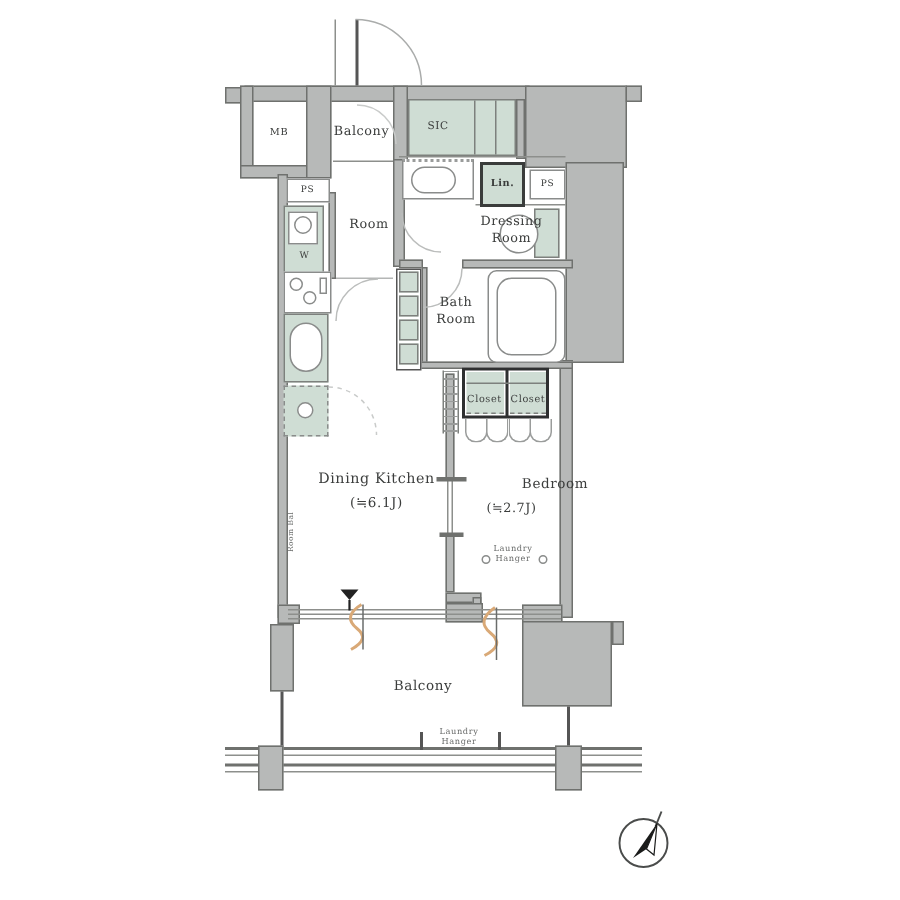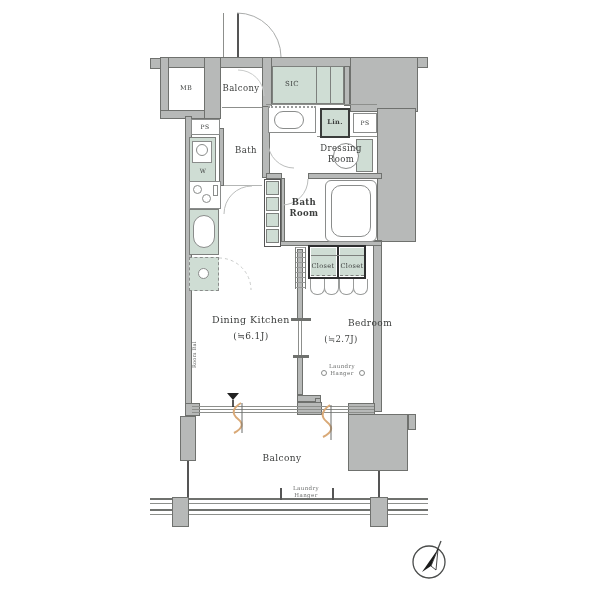--- a/index.html
+++ b/index.html
@@ -162,23 +162,23 @@
     <path d="M330,405 q-13,9 -3,17 q10,8 -4,15" fill="none" stroke="#d9a977" stroke-width="2"></path>
     <line x1="331" y1="405" x2="331" y2="440" stroke="#6a6c6b" stroke-width="1"></line>
 
     <circle cx="429" cy="562" r="16" fill="#fff" stroke="#4a4c4b" stroke-width="1.3"></circle>
     <line x1="437" y1="551" x2="441" y2="541" stroke="#4a4c4b" stroke-width="1.3"></line>
     <polygon points="438,549 422,572 431,566" fill="#1a1b1a"></polygon>
     <polygon points="438,549 431,566 436,570" fill="#fff" stroke="#1a1b1a" stroke-width="0.8"></polygon>
   </svg>
 
   <div class="lbl" style="left:241px;top:83px;font-size:8.5px;">Balcony</div>
-  <div class="lbl" style="left:246px;top:145px;font-size:8.5px;">Bath</div>
+  <div class="lbl" style="left:246px;top:145px;font-size:8.5px;">Room</div>
   <div class="lblwrap" style="left:305px;top:143px;width:56px;font-size:8.5px;margin-left:36px;">Dressing Room</div>
-  <div class="lblwrap" style="left:304px;top:197px;width:40px;font-size:8.5px;font-weight:bold;">Bath Room</div>
+  <div class="lblwrap" style="left:304px;top:197px;width:40px;font-size:8.5px;">Bath Room</div>
   <div class="lbl" style="left:251px;top:314px;font-size:9.5px;">Dining Kitchen</div>
   <div class="lbl" style="left:251px;top:331px;font-size:9px;">(≒6.1J)</div>
   <div class="lbl" style="left:341px;top:318px;font-size:9px;margin-left:29px;">Bedroom</div>
   <div class="lbl" style="left:341px;top:334px;font-size:8.5px;">(≒2.7J)</div>
   <div class="lblwrap" style="left:342px;top:363px;width:34px;font-size:5.5px;color:#6a6c6b;">Laundry Hanger</div>
   <div class="lbl" style="left:282px;top:453px;font-size:9px;">Balcony</div>
   <div class="lblwrap" style="left:306px;top:485px;width:34px;font-size:5.5px;color:#6a6c6b;">Laundry Hanger</div>
   <div class="vlbl" style="left:191px;top:368px;font-size:5px;">Room Bal</div>
 
 </div>

